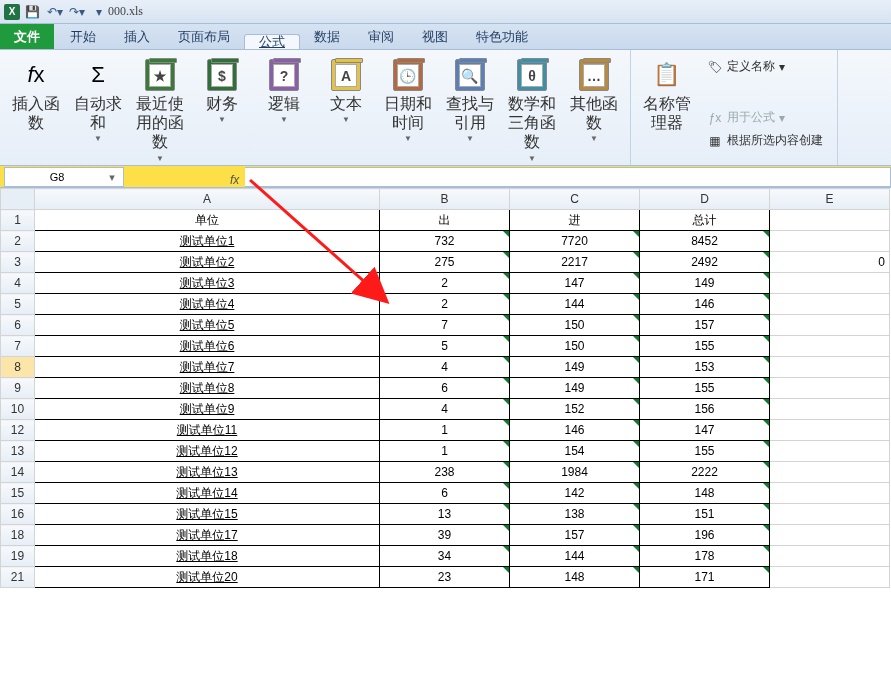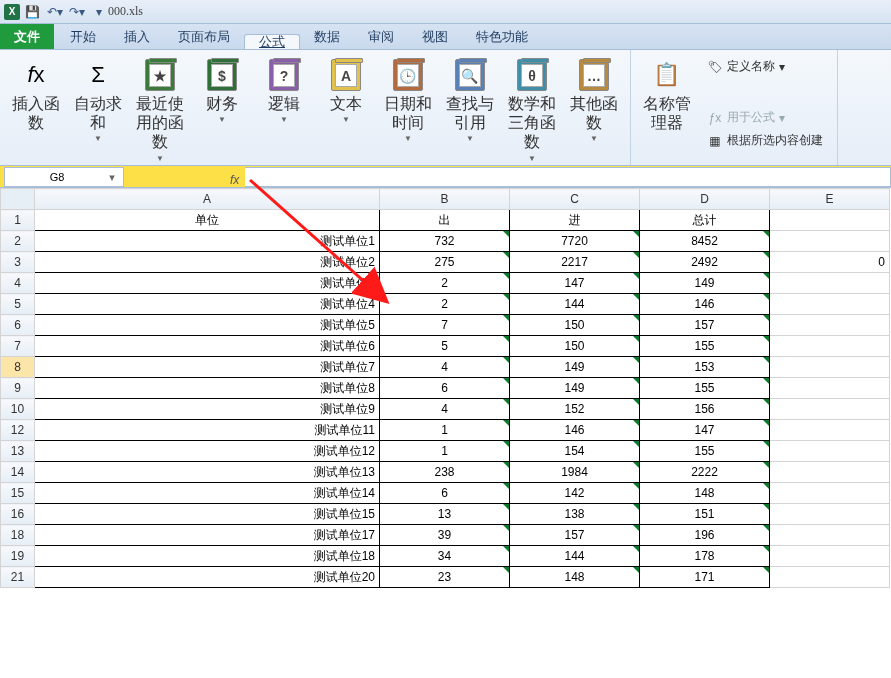--- a/index.html
+++ b/index.html
@@ -41,21 +41,21 @@
 
 
 .grid { position: relative; background: #fff; }
 .grid table { border-collapse: collapse; table-layout: fixed; }
 .grid th, .grid td { border: 1px solid #d4d4d4; font-size: 12px; height: 21px; padding: 0 4px; overflow: hidden; white-space: nowrap; }
 .grid th { background: linear-gradient(#f7f9fc,#e6eef6); color: #333; font-weight: normal; text-align: center; }
 .grid .corner { width: 34px; background: #e6eef6; }
 .grid .rowhdr { width: 34px; background: linear-gradient(#f7f9fc,#e6eef6); text-align: center; color: #333; }
 .grid .rowhdr.sel { background: #fbe5a9; }
 .grid td.data { background: #fff; text-align: center; position: relative; }
-.grid td.data.left { text-align: right; }
+.grid td.data.left { text-align: center; text-decoration: underline; }
 .grid td.data.right { text-align: right; }
 .grid td.bordered { border: 1px solid #000; }
 .grid td.bordered .gm { position: absolute; right: 0; top: 0; width: 0; height: 0; border-style: solid; border-width: 0 6px 6px 0; border-color: transparent #0a7c2e transparent transparent; }
 
 
 .arrow { position: absolute; pointer-events: none; }
 
 
 .book { width: 30px; height: 32px; border: 1px solid #888; border-radius: 2px; position: relative; }
 .book::before { content: ""; position: absolute; left: 3px; top: -2px; width: 26px; height: 3px; background: inherit; border: 1px solid #888; border-radius: 1px; }

